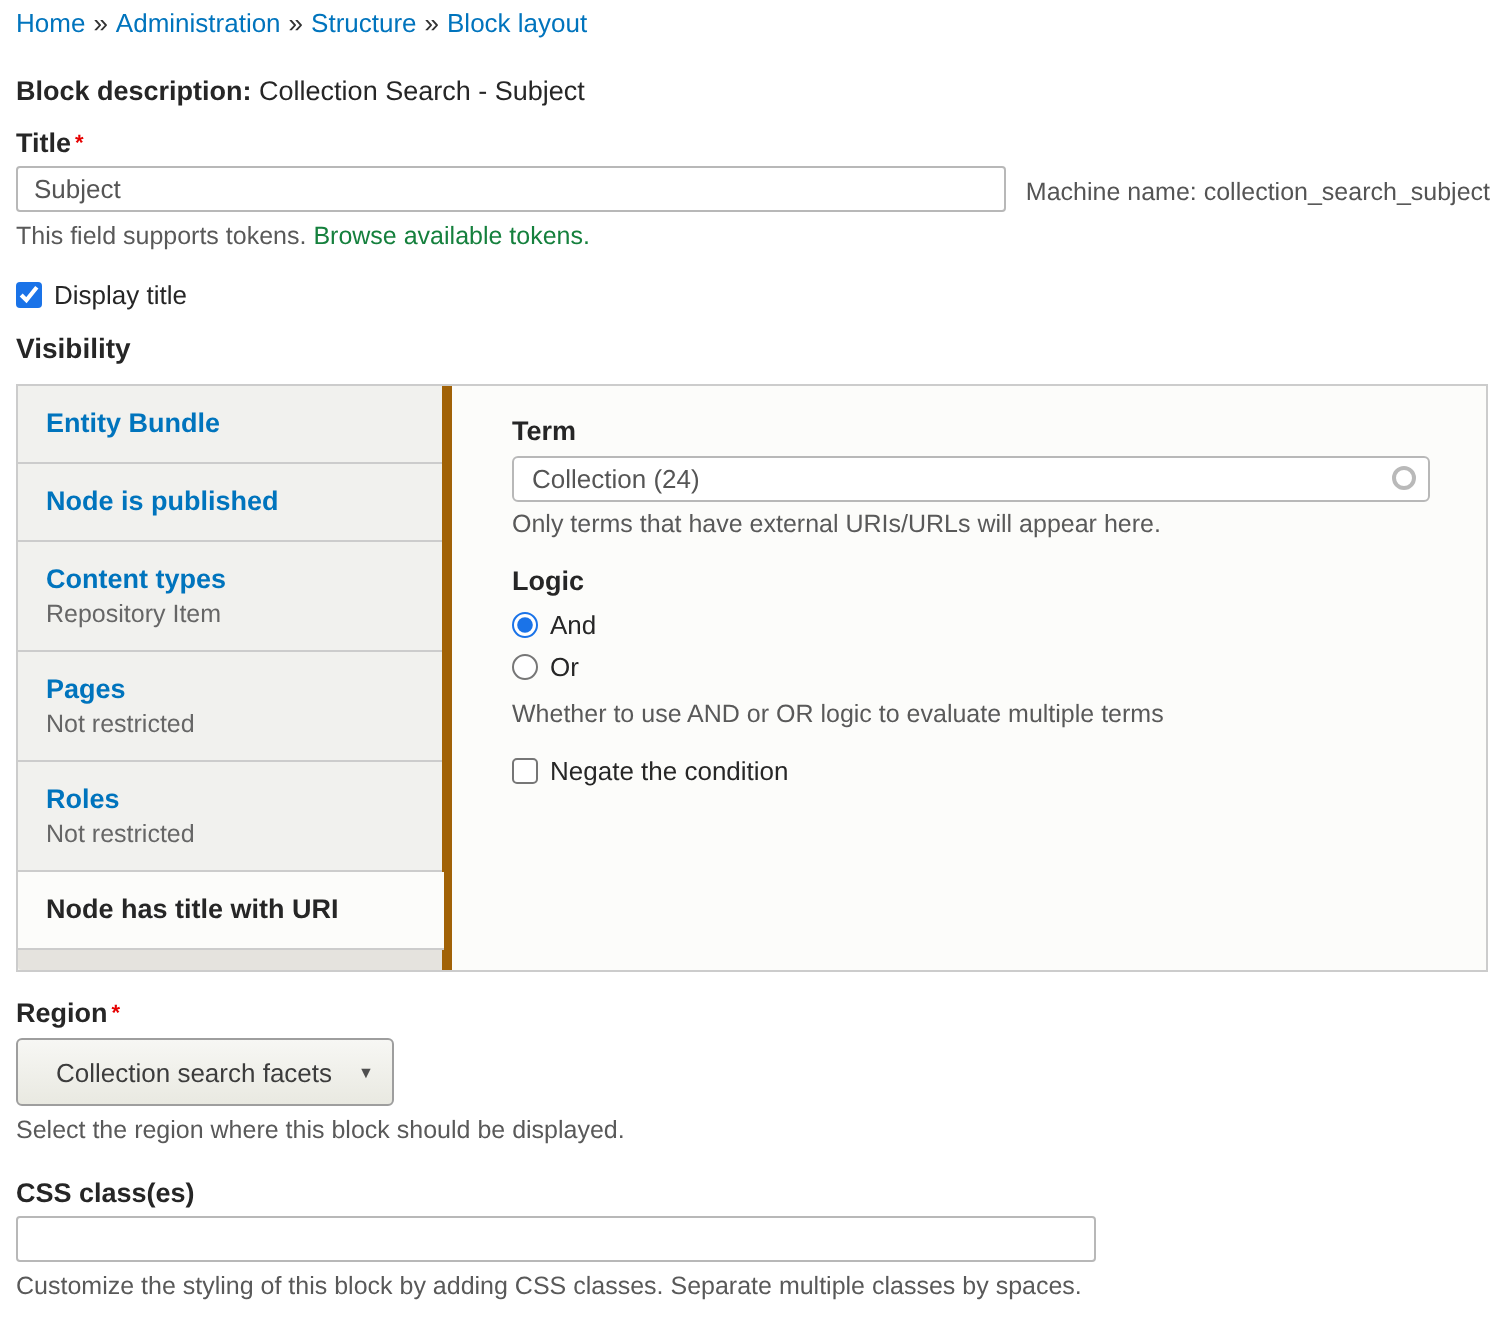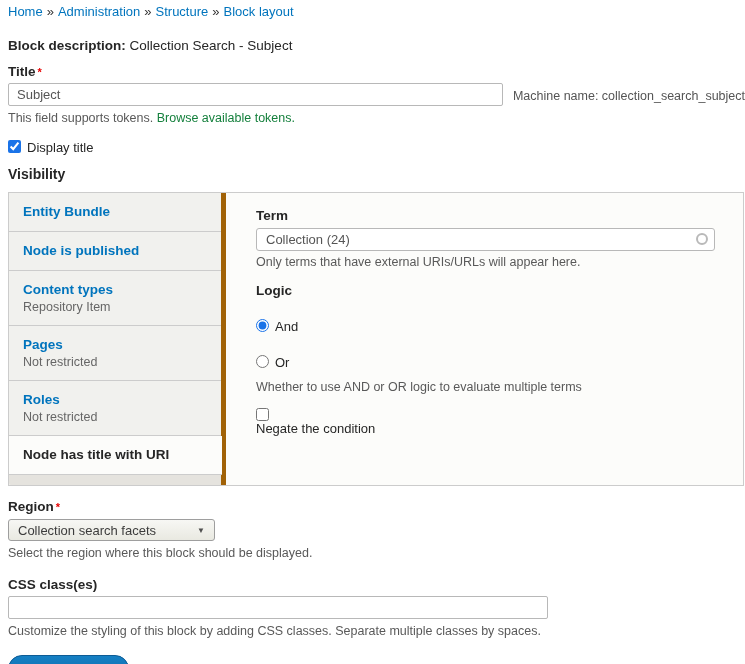--- a/index.html
+++ b/index.html
@@ -36,21 +36,21 @@
     font-family: "Liberation Sans", sans-serif;
     font-size: 13px; padding: 2px 8px;
     margin-top: 3px;
   }
   .title-row { display: flex; align-items: center; }
   .machine-name { margin-left: 10px; margin-top: 5px; font-size: 12.5px; color: #545454; white-space: nowrap; }
 
   .desc { font-size: 12.5px; color: #595959; line-height: 15px; margin-top: 5px; }
   .desc a { color: #15803d; text-decoration: none; cursor: pointer; }
 
-  .checkbox-row { margin-top: 14px; display: flex; align-items: flex-start; font-size: 13px; }
+  .checkbox-row { margin-top: 14px; display: flex; align-items: center; font-size: 13px; }
   .checkbox-row input, .radio-row input { accent-color: #1a73e8; width: 13px; height: 13px; margin: 0 6px 0 0; }
 
   .section-heading { margin-top: 11px; font-weight: bold; font-size: 14px; line-height: 17px; }
 
   
   .vtabs {
     margin-top: 9px;
     width: 736px;
     border: 1px solid #ccc;
     display: flex;
@@ -81,34 +81,33 @@
     font-family: "Liberation Sans", sans-serif;
     font-size: 13px; padding: 2px 26px 2px 9px;
   }
   .throbber {
     position: absolute; right: 7px; top: 5px;
     width: 12px; height: 12px;
     border: 2px solid #b9b9b9; border-radius: 50%;
   }
   .pane-desc { font-size: 12.5px; color: #595959; margin-top: 4px; line-height: 15px; }
   .logic-label { margin-top: 13px; }
-  .radio-row { display: flex; align-items: flex-start; margin-top: 20px; font-size: 13px; height: 16px; }
-  .negate-row { margin-top: 13px; flex-direction: column; }
+  .radio-row { display: flex; align-items: center; margin-top: 5px; font-size: 13px; height: 16px; }
+  .negate-row { margin-top: 13px; }
 
   
   .region-select {
     display: inline-flex; align-items: center;
     margin-top: 4px;
-    height: 22px;
-    padding: 0 9px 0 9px;
+    height: 34px;
+    padding: 0 9px 0 19px;
     border: 1px solid #9e9e9e; border-radius: 3px;
     background: linear-gradient(180deg, #f7f7f4, #e9e9e1);
     font-size: 13px; color: #3c3c3c;
     cursor: pointer;
-    gap: 28px;
   }
   .region-select .arrow { font-size: 8px; color: #4f4f4f; margin-left: 13px; }
 
   .css-label { margin-top: 16px; }
 
   
   .actions { margin-top: 16px; display: flex; align-items: center; }
   .save-btn {
     display: inline-block;
     padding: 5px 24px 6px;

